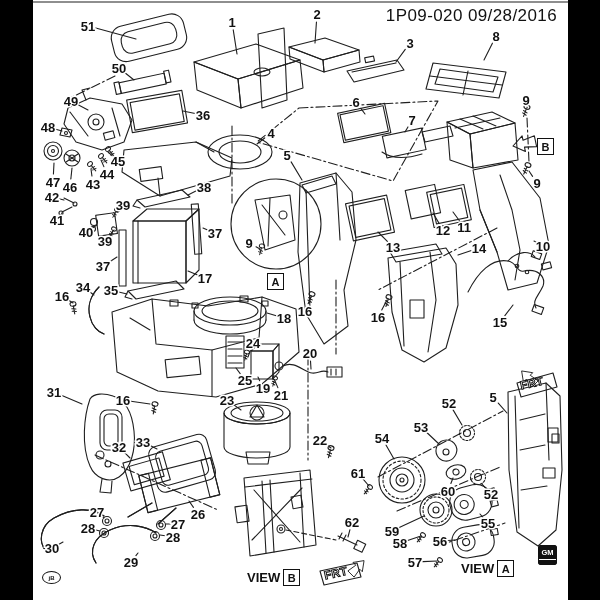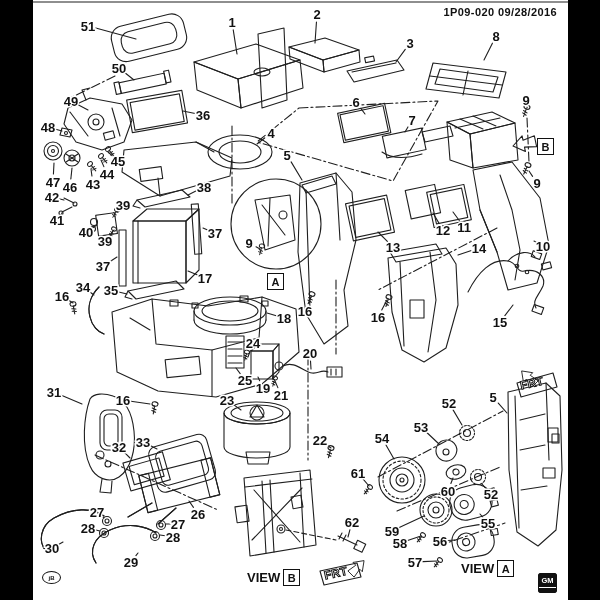--- a/index.html
+++ b/index.html
@@ -9,21 +9,21 @@
   .band.left{left:0;width:33px;}
   .band.right{left:568px;width:32px;}
   svg.art{position:absolute;left:0;top:0;}
   svg.art path, svg.art line, svg.art rect, svg.art circle, svg.art ellipse, svg.art polyline{
     stroke:#1f1f1f;stroke-width:1.1;fill:none;stroke-linecap:round;stroke-linejoin:round;}
   .co-num{font:bold 13px "Liberation Sans",sans-serif;text-anchor:middle;dominant-baseline:central;
     fill:#111;stroke:#fff;stroke-width:3px;paint-order:stroke;}
   .leader{stroke:#222;stroke-width:1;}
   .dashdot{stroke-dasharray:9 3 2 3;stroke-width:.9;}
   .txt{position:absolute;white-space:nowrap;}
-  .hdr{font-size:11px;font-weight:bold;letter-spacing:.4px;text-align:right;}
+  .hdr{font-size:17px;font-weight:normal;letter-spacing:.4px;text-align:right;}
   .viewlbl{display:flex;align-items:center;gap:3px;font-size:13px;font-weight:bold;}
   .letterbox{display:inline-flex;align-items:center;justify-content:center;width:15px;height:15px;
     border:1.4px solid #111;font-size:11px;font-weight:bold;background:#fff;}
   .frt{font-size:11.5px;font-weight:bold;letter-spacing:.5px;color:#fff;
     -webkit-text-stroke:1px #111;transform:rotate(-13deg);}
   .gm{width:19px;height:20px;border:1.5px solid #111;border-radius:2px;background:#fff;
       display:flex;flex-direction:column;align-items:stretch;box-sizing:border-box;}
   .gm .top{flex:1;background:#111;color:#fff;font-size:7.5px;font-weight:bold;
       display:flex;align-items:center;justify-content:center;}
   .gm .bot{height:4px;background:#111;margin-top:1px;}
@@ -599,18 +599,18 @@
       <span class="letterbox">B</span>
   </div>
   <div class="txt viewlbl" style="left:461px;top:560px;">
     <span>VIEW</span>
       <span class="letterbox">A</span>
   </div>
 
   <div class="txt frt" style="left:324px;top:567px;">FRT</div>
   <div class="txt frt" style="left:520px;top:377px;">FRT</div>
 
-  <div class="txt gm" style="left:538px;top:573px;">
+  <div class="txt gm" style="left:538px;top:545px;">
     <div class="top">GM</div>
     <div class="bot"></div>
   </div>
   <div class="txt stamp" style="left:42px;top:571px;">jB</div>
 </div>
 
 </body></html>

